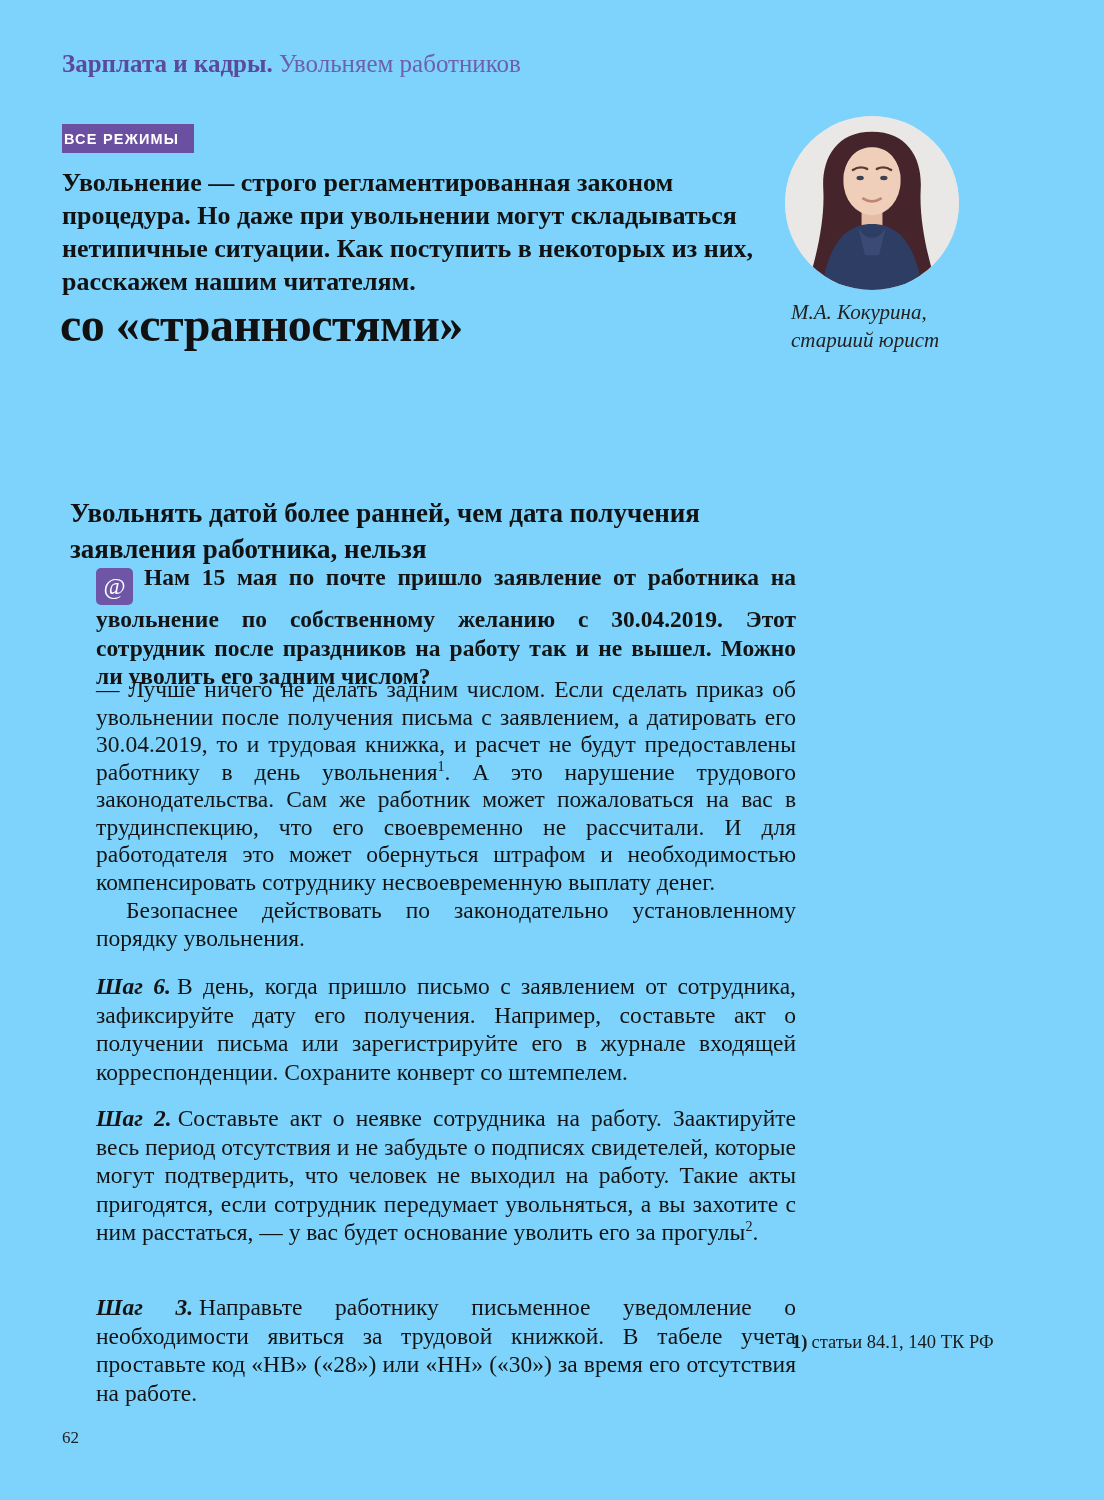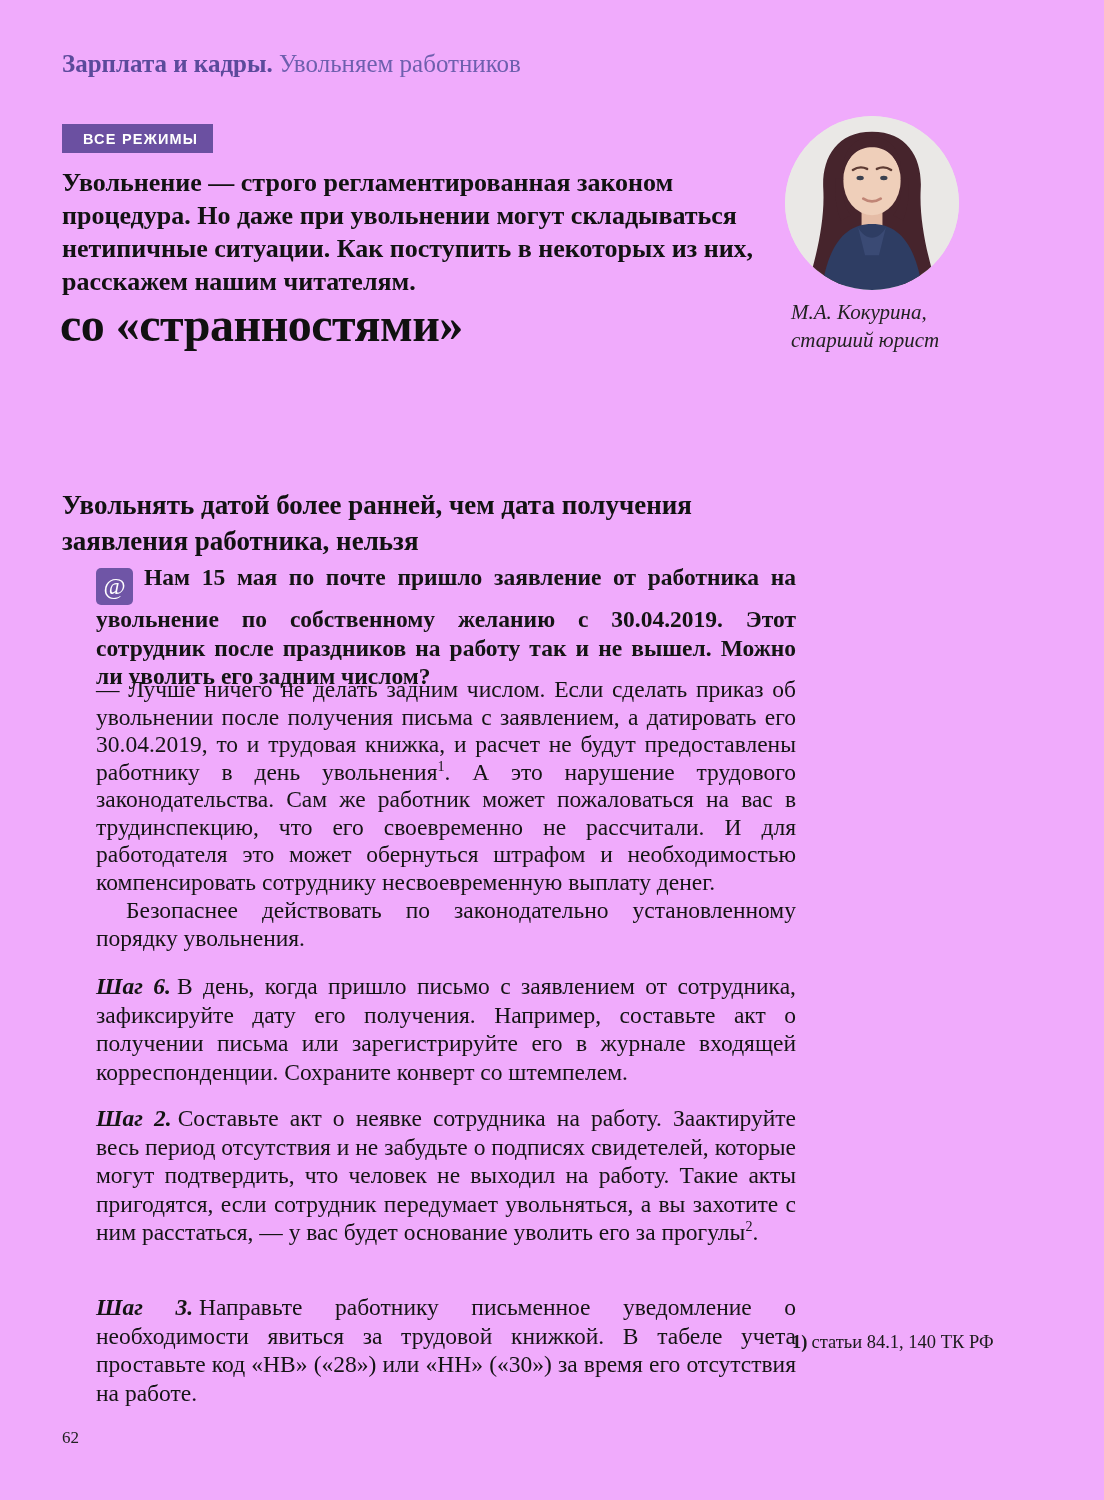--- a/index.html
+++ b/index.html
@@ -4,34 +4,34 @@
 <style>
   html, body { margin: 0; padding: 0; }
   body {
     width: 1104px; height: 1500px;
     background: #ffffff;
     font-family: "Liberation Serif", serif;
     color: #141414;
     position: relative;
     overflow: hidden;
   }
-  .page { position: absolute; inset: 0; background: #f0abfc; text-decoration: underline; }
+  .page { position: absolute; inset: 0; background: #7dd3fc; text-decoration: underline; }
 
   
   .crumb { position: absolute; left: 62px; top: 50px; font-size: 25px; }
   .crumb .crumb-bold { font-weight: bold; color: #5b4a9b; }
   .crumb .crumb-rest { font-weight: normal; color: #6e5fae; }
 
   
   .badge {
     position: absolute; left: 62px; top: 124px;
     background: #6b50a1; color: #ffffff;
     font-family: "Liberation Sans", sans-serif;
     font-weight: bold; font-size: 14.5px; letter-spacing: 1.2px;
-    padding: 7px 15px 6px 21px;
+    padding: 7px 15px 6px 2px;
   }
 
   
   .lead {
     position: absolute; left: 62px; top: 166px; width: 705px;
     font-weight: bold; font-size: 26px; line-height: 33px;
     color: #121212;
   }
 
   
@@ -128,21 +128,21 @@
   </div>
   <div class="caption">
     <div>М.А. Кокурина,</div>
     <div>старший юрист</div>
   </div>
 
   <h1 class="title" style="margin:0; font-size:48px;">
     <div>со «странностями»</div>
   </h1>
 
-  <h2 class="subheading" style="margin:0;">Увольнять датой более ранней, чем дата получения заявления работника, нельзя</h2>
+  <h2 class="subheading" style="margin:8px;">Увольнять датой более ранней, чем дата получения заявления работника, нельзя</h2>
 
   <div class="textblock question">
     <span class="q-icon">@</span><span>Нам 15 мая по почте пришло заявление от работника на увольнение по собственному желанию с 30.04.2019. Этот сотрудник после праздников на работу так и не вышел. Можно ли уволить его задним числом?</span>
   </div>
 
   <div class="textblock answer-p1">
     <span>— Лучше ничего не делать задним числом. Если сделать приказ об увольнении после получения письма с заявлением, а датировать его 30.04.2019, то и трудовая книжка, и расчет не будут предоставлены работнику в день увольнения</span><sup class="fnref">1</sup><span>. А это нарушение трудового законодательства. Сам же работник может пожаловаться на вас в трудинспекцию, что его своевременно не рассчитали. И для работодателя это может обернуться штрафом и необходимостью компенсировать сотруднику несвоевременную выплату денег.</span>
   </div>
   <div class="textblock answer-p2">Безопаснее действовать по законодательно установленному порядку увольнения.</div>
 

